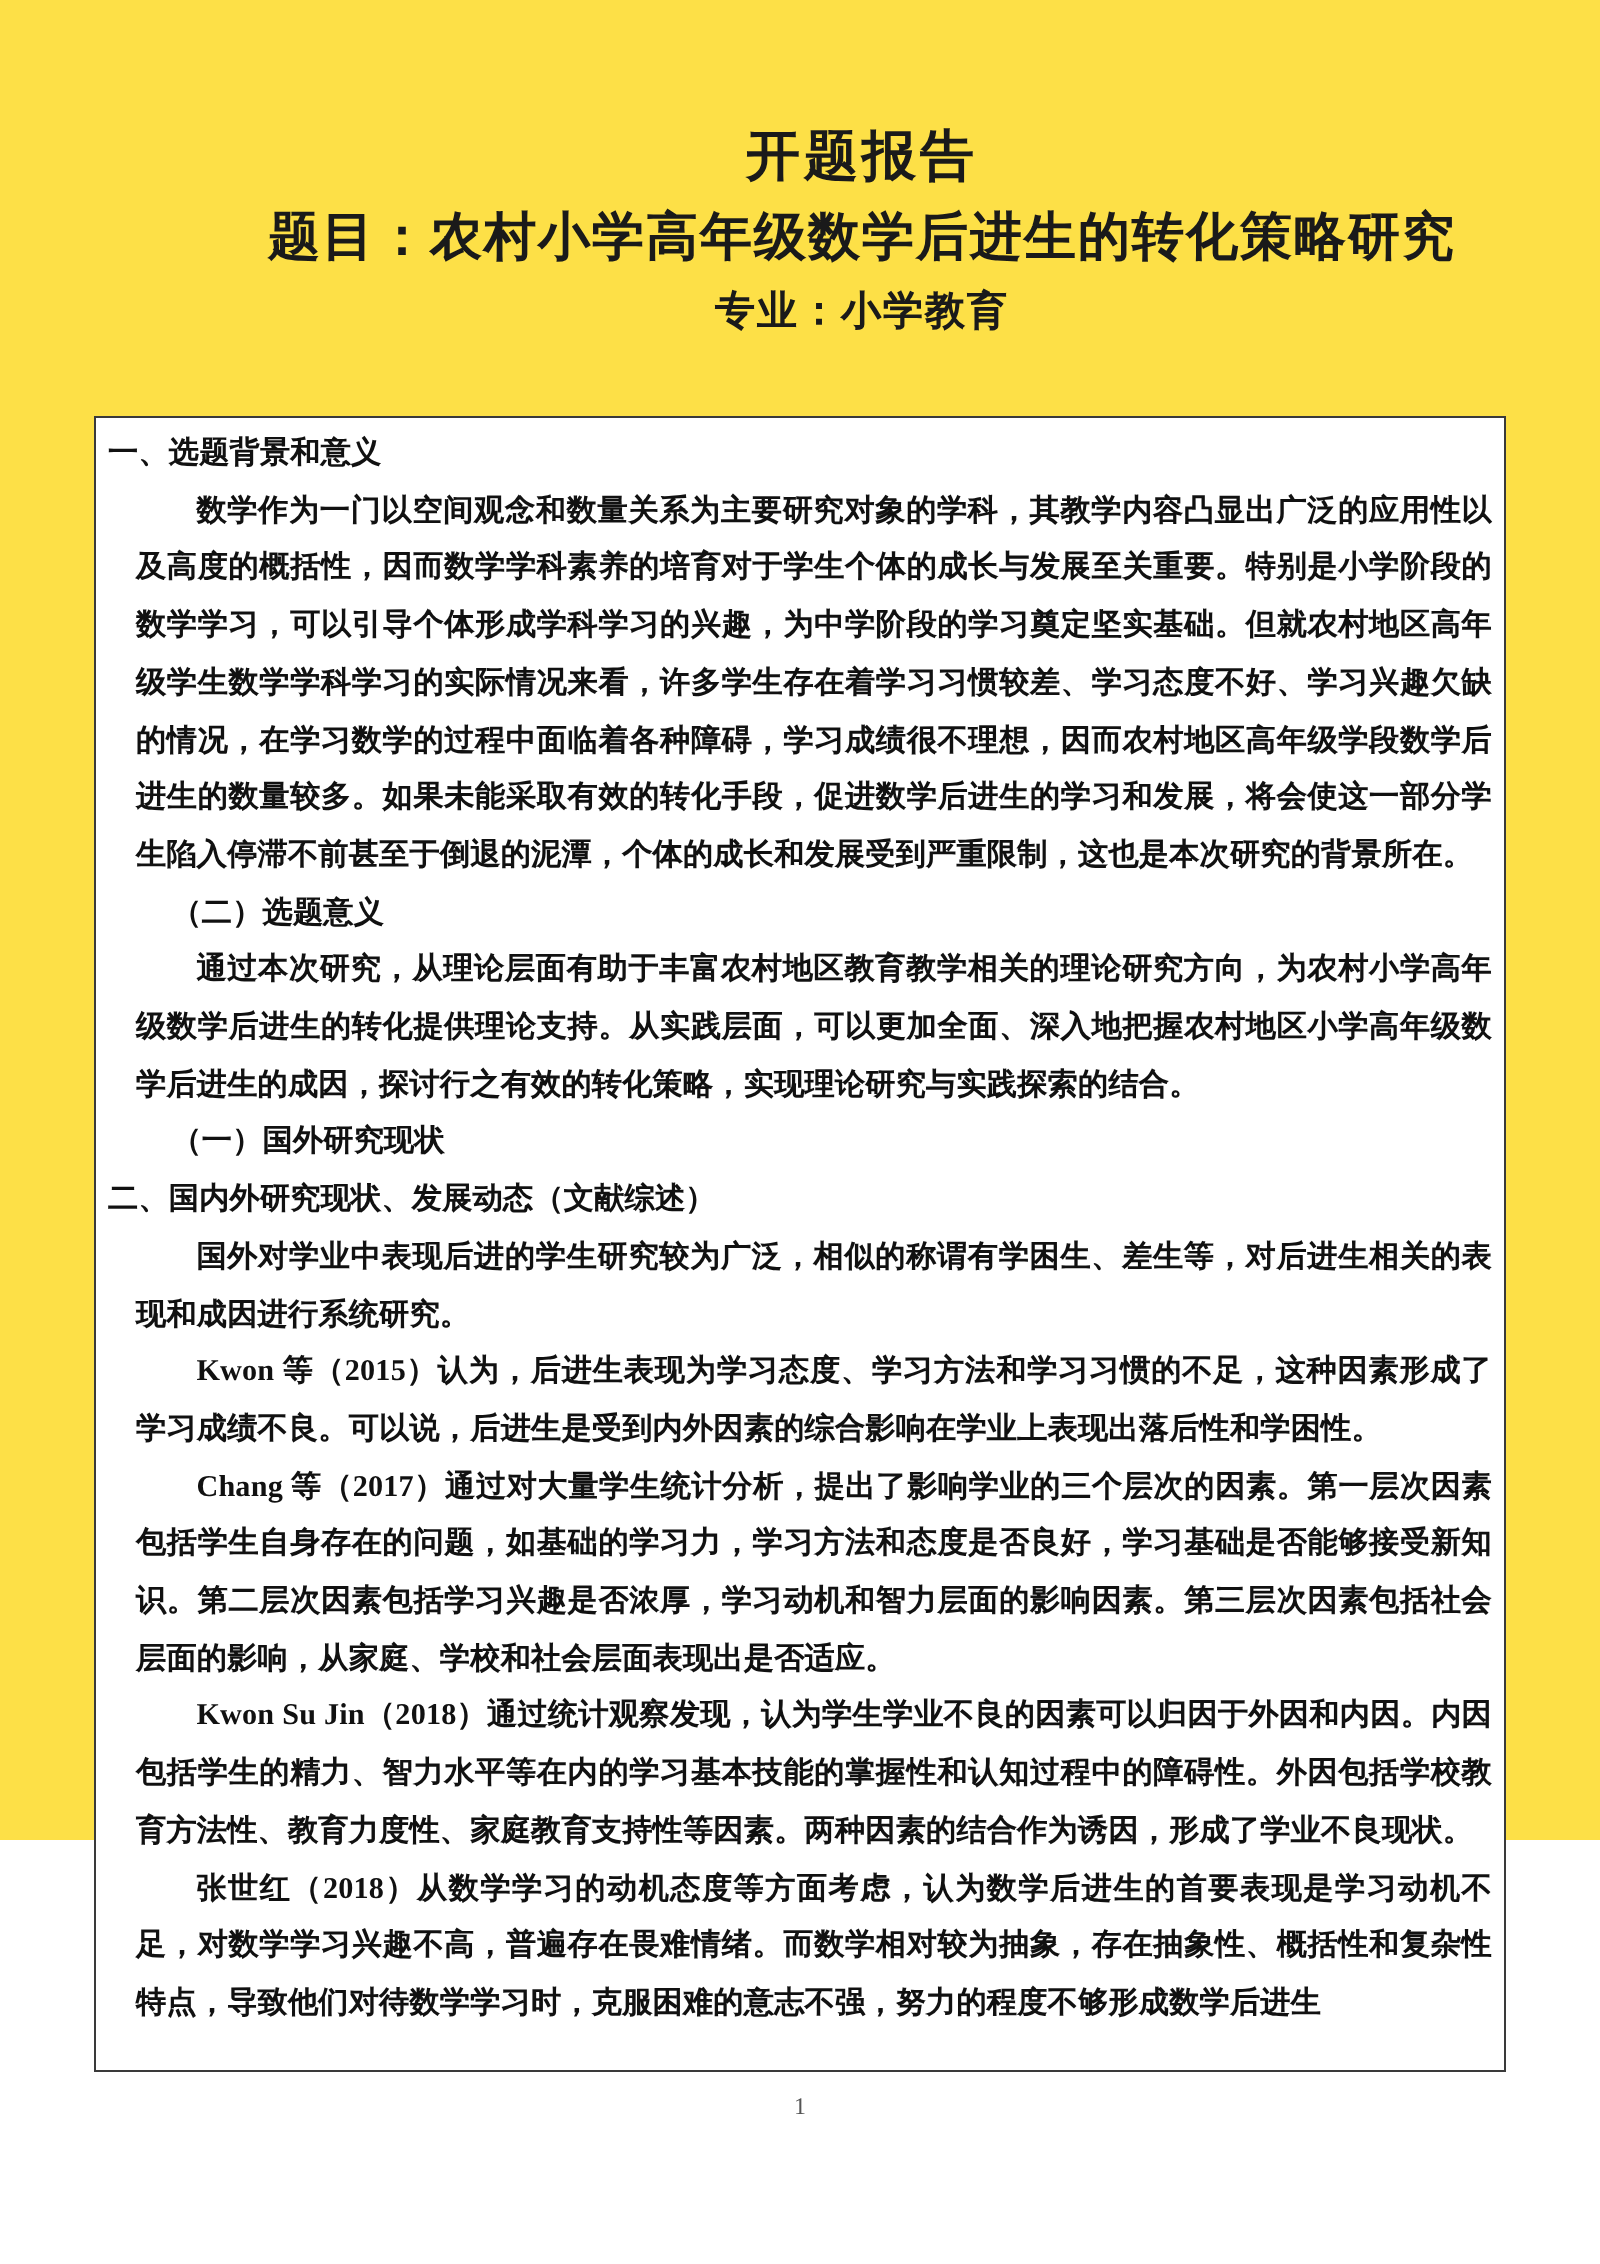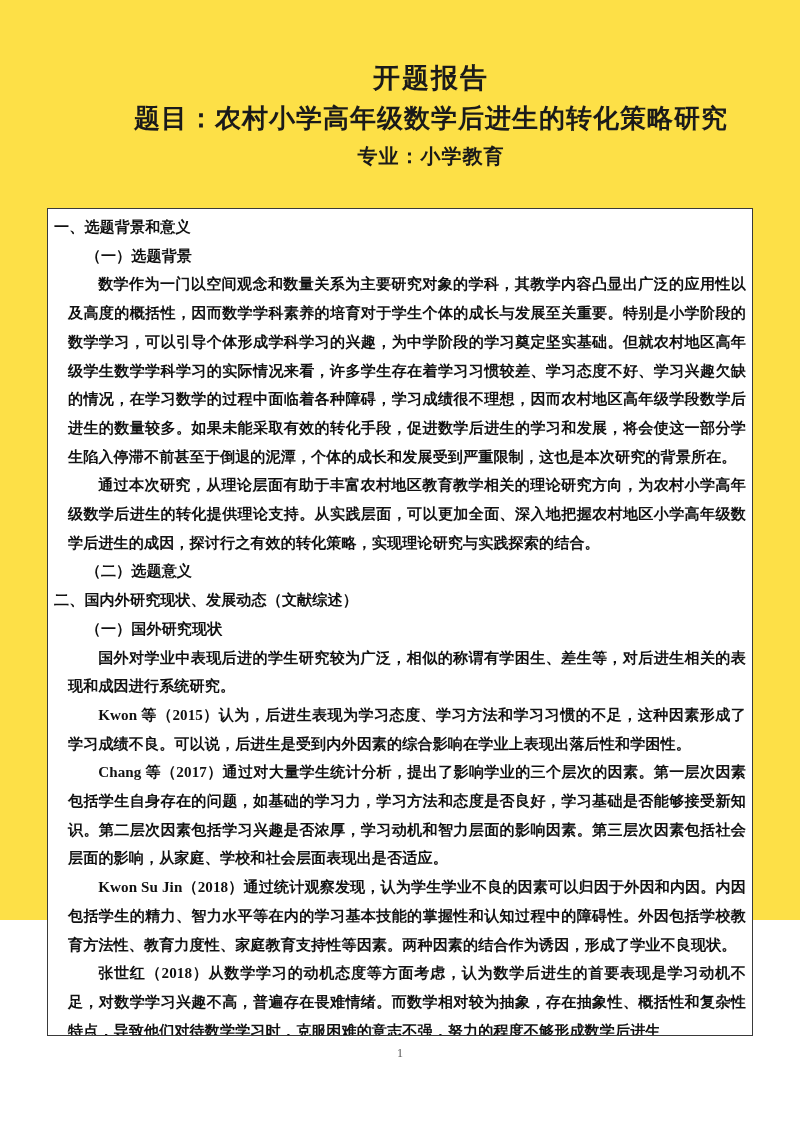--- a/index.html
+++ b/index.html
@@ -100,26 +100,25 @@
 
   <div class="header-block">
     <h1 class="doc-title">开题报告</h1>
     <div class="doc-subject">题目：农村小学高年级数学后进生的转化策略研究</div>
     <div class="doc-major">专业：小学教育</div>
   </div>
 
   <div class="content-frame">
     <div class="content-inner" id="content-inner">
         <p class="para lvl1">一、选题背景和意义</p>
-        <p class="para lvl2">（一）选题背景</p>
         <p class="para body">数学作为一门以空间观念和数量关系为主要研究对象的学科，其教学内容凸显出广泛的应用性以及高度的概括性，因而数学学科素养的培育对于学生个体的成长与发展至关重要。特别是小学阶段的数学学习，可以引导个体形成学科学习的兴趣，为中学阶段的学习奠定坚实基础。但就农村地区高年级学生数学学科学习的实际情况来看，许多学生存在着学习习惯较差、学习态度不好、学习兴趣欠缺的情况，在学习数学的过程中面临着各种障碍，学习成绩很不理想，因而农村地区高年级学段数学后进生的数量较多。如果未能采取有效的转化手段，促进数学后进生的学习和发展，将会使这一部分学生陷入停滞不前甚至于倒退的泥潭，个体的成长和发展受到严重限制，这也是本次研究的背景所在。</p>
+        <p class="para lvl2">（二）选题意义</p>
         <p class="para body">通过本次研究，从理论层面有助于丰富农村地区教育教学相关的理论研究方向，为农村小学高年级数学后进生的转化提供理论支持。从实践层面，可以更加全面、深入地把握农村地区小学高年级数学后进生的成因，探讨行之有效的转化策略，实现理论研究与实践探索的结合。</p>
-        <p class="para lvl2">（二）选题意义</p>
+        <p class="para lvl2">（一）国外研究现状</p>
         <p class="para lvl1">二、国内外研究现状、发展动态（文献综述）</p>
-        <p class="para lvl2">（一）国外研究现状</p>
         <p class="para body">国外对学业中表现后进的学生研究较为广泛，相似的称谓有学困生、差生等，对后进生相关的表现和成因进行系统研究。</p>
         <p class="para body">Kwon 等（2015）认为，后进生表现为学习态度、学习方法和学习习惯的不足，这种因素形成了学习成绩不良。可以说，后进生是受到内外因素的综合影响在学业上表现出落后性和学困性。</p>
         <p class="para body">Chang 等（2017）通过对大量学生统计分析，提出了影响学业的三个层次的因素。第一层次因素包括学生自身存在的问题，如基础的学习力，学习方法和态度是否良好，学习基础是否能够接受新知识。第二层次因素包括学习兴趣是否浓厚，学习动机和智力层面的影响因素。第三层次因素包括社会层面的影响，从家庭、学校和社会层面表现出是否适应。</p>
         <p class="para body">Kwon Su Jin（2018）通过统计观察发现，认为学生学业不良的因素可以归因于外因和内因。内因包括学生的精力、智力水平等在内的学习基本技能的掌握性和认知过程中的障碍性。外因包括学校教育方法性、教育力度性、家庭教育支持性等因素。两种因素的结合作为诱因，形成了学业不良现状。</p>
         <p class="para body">张世红（2018）从数学学习的动机态度等方面考虑，认为数学后进生的首要表现是学习动机不足，对数学学习兴趣不高，普遍存在畏难情绪。而数学相对较为抽象，存在抽象性、概括性和复杂性特点，导致他们对待数学学习时，克服困难的意志不强，努力的程度不够形成数学后进生</p>
       </div>
   </div>
 
   <div class="page-number">1</div>
 

